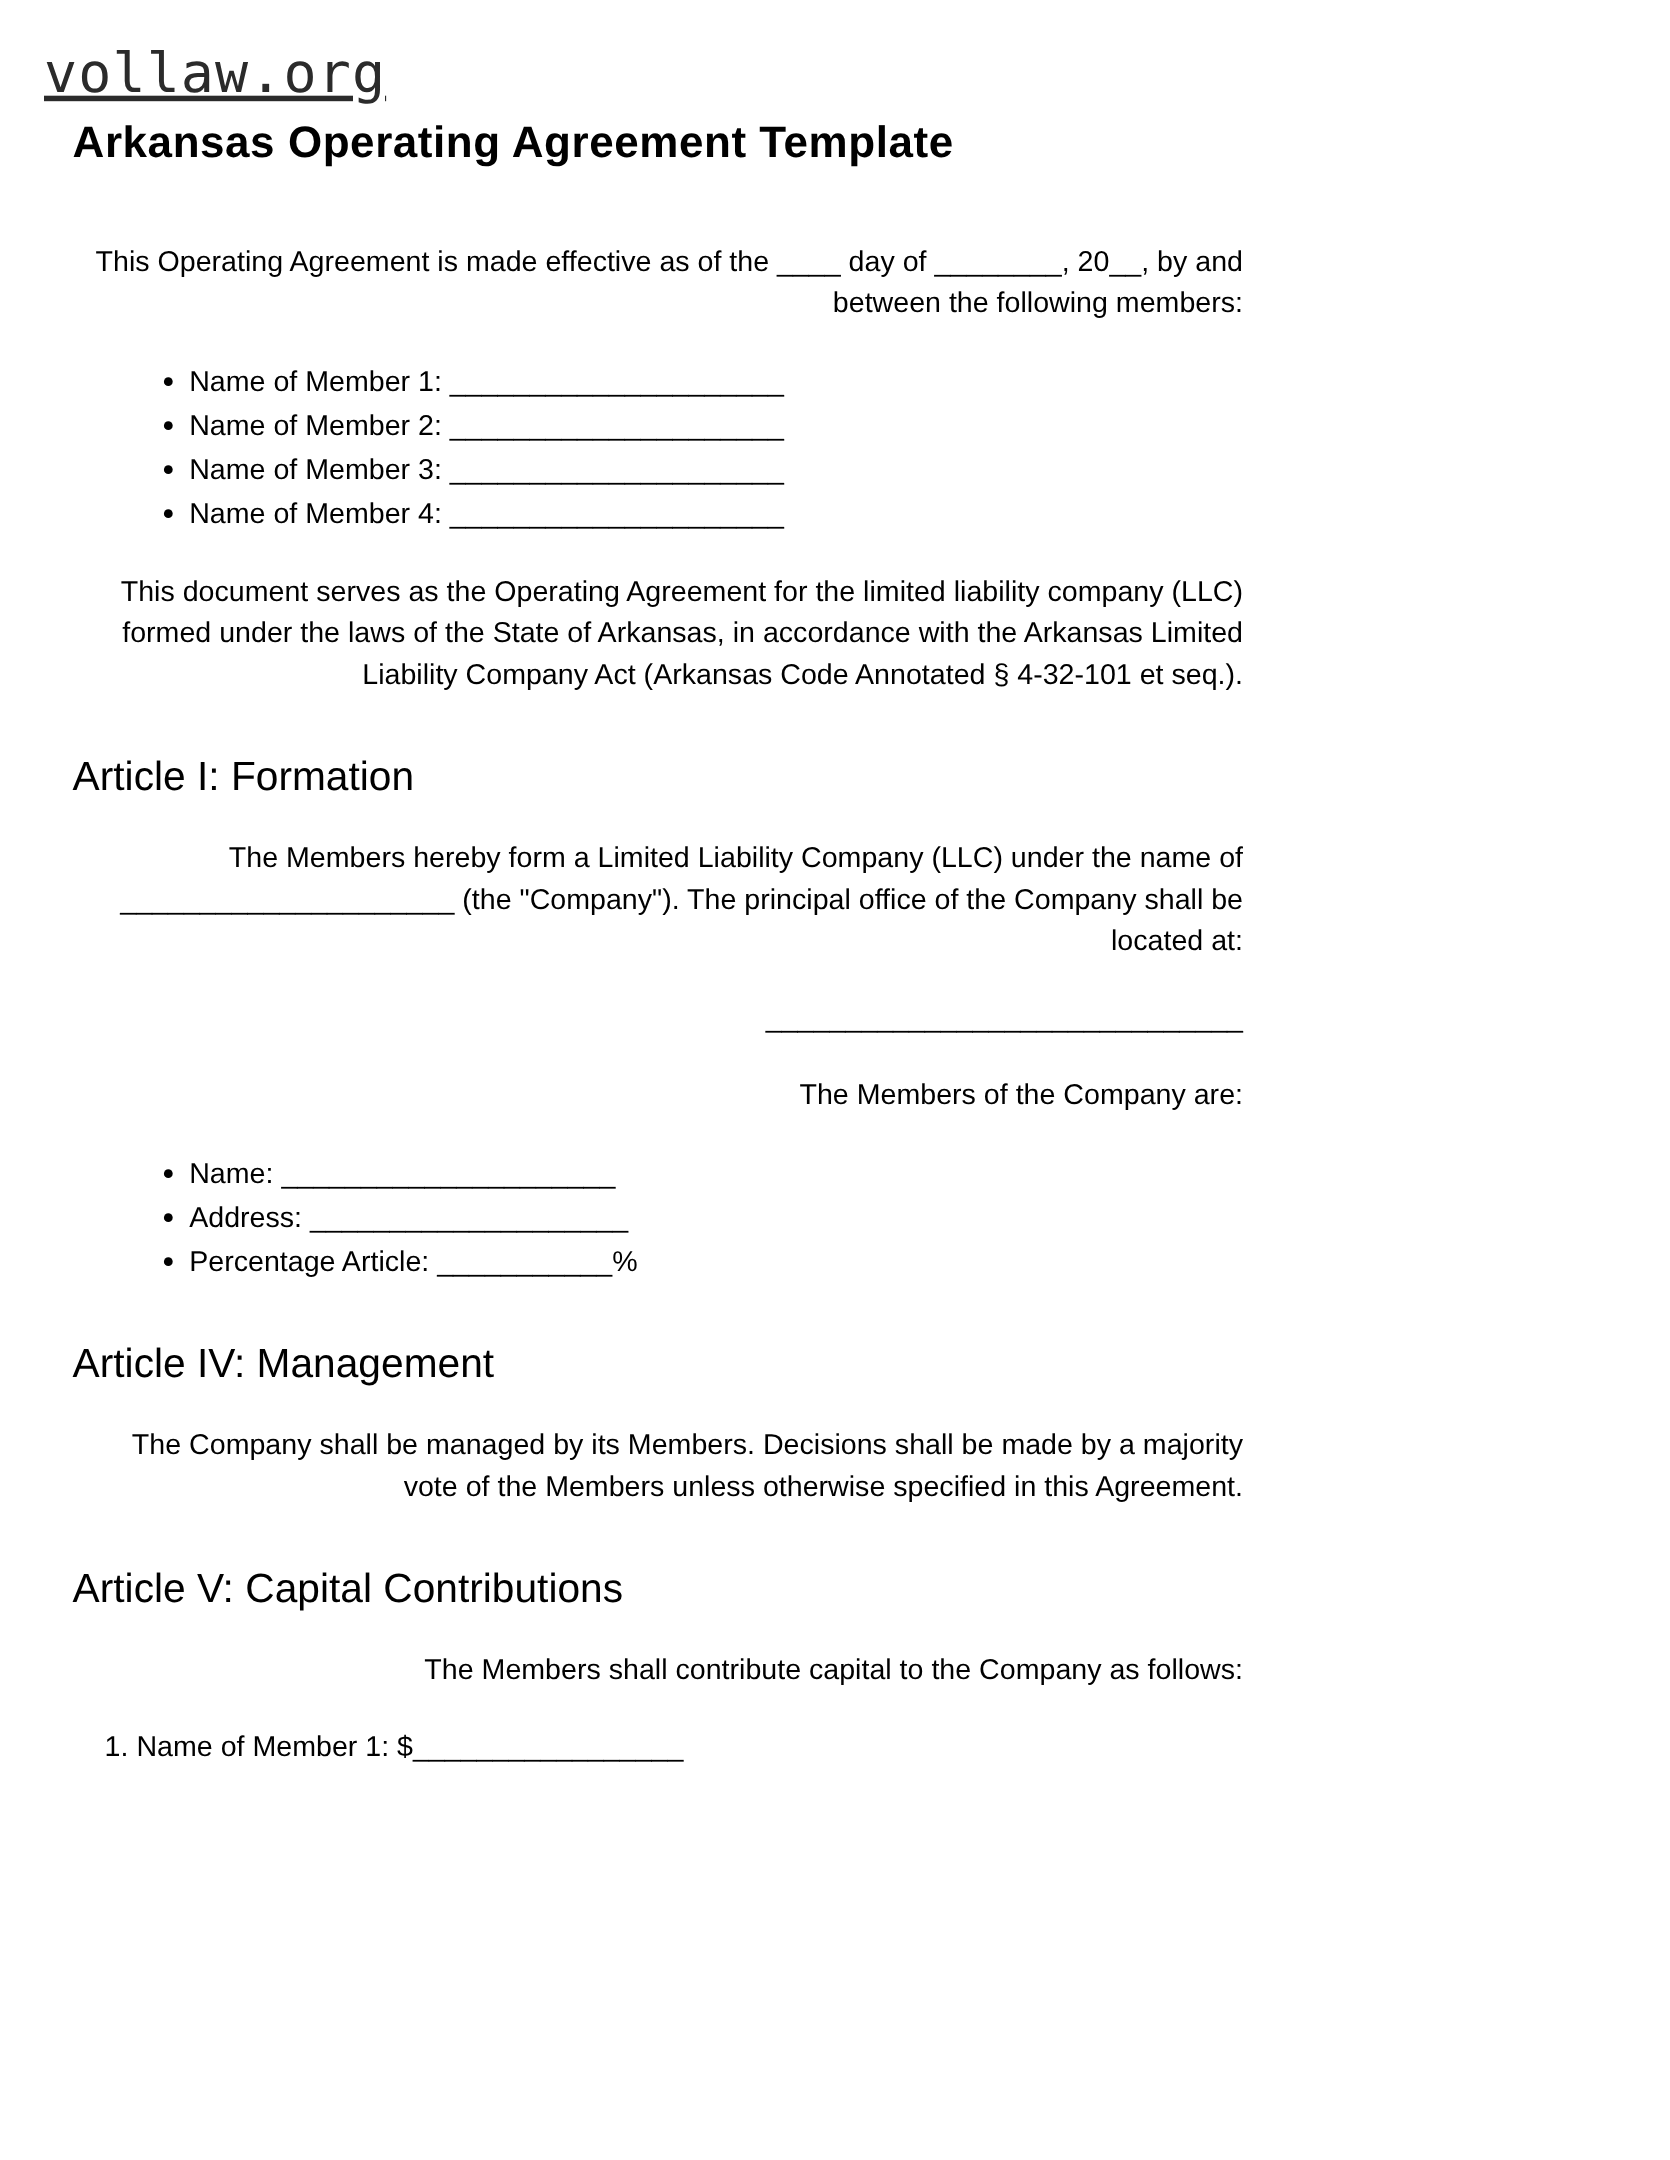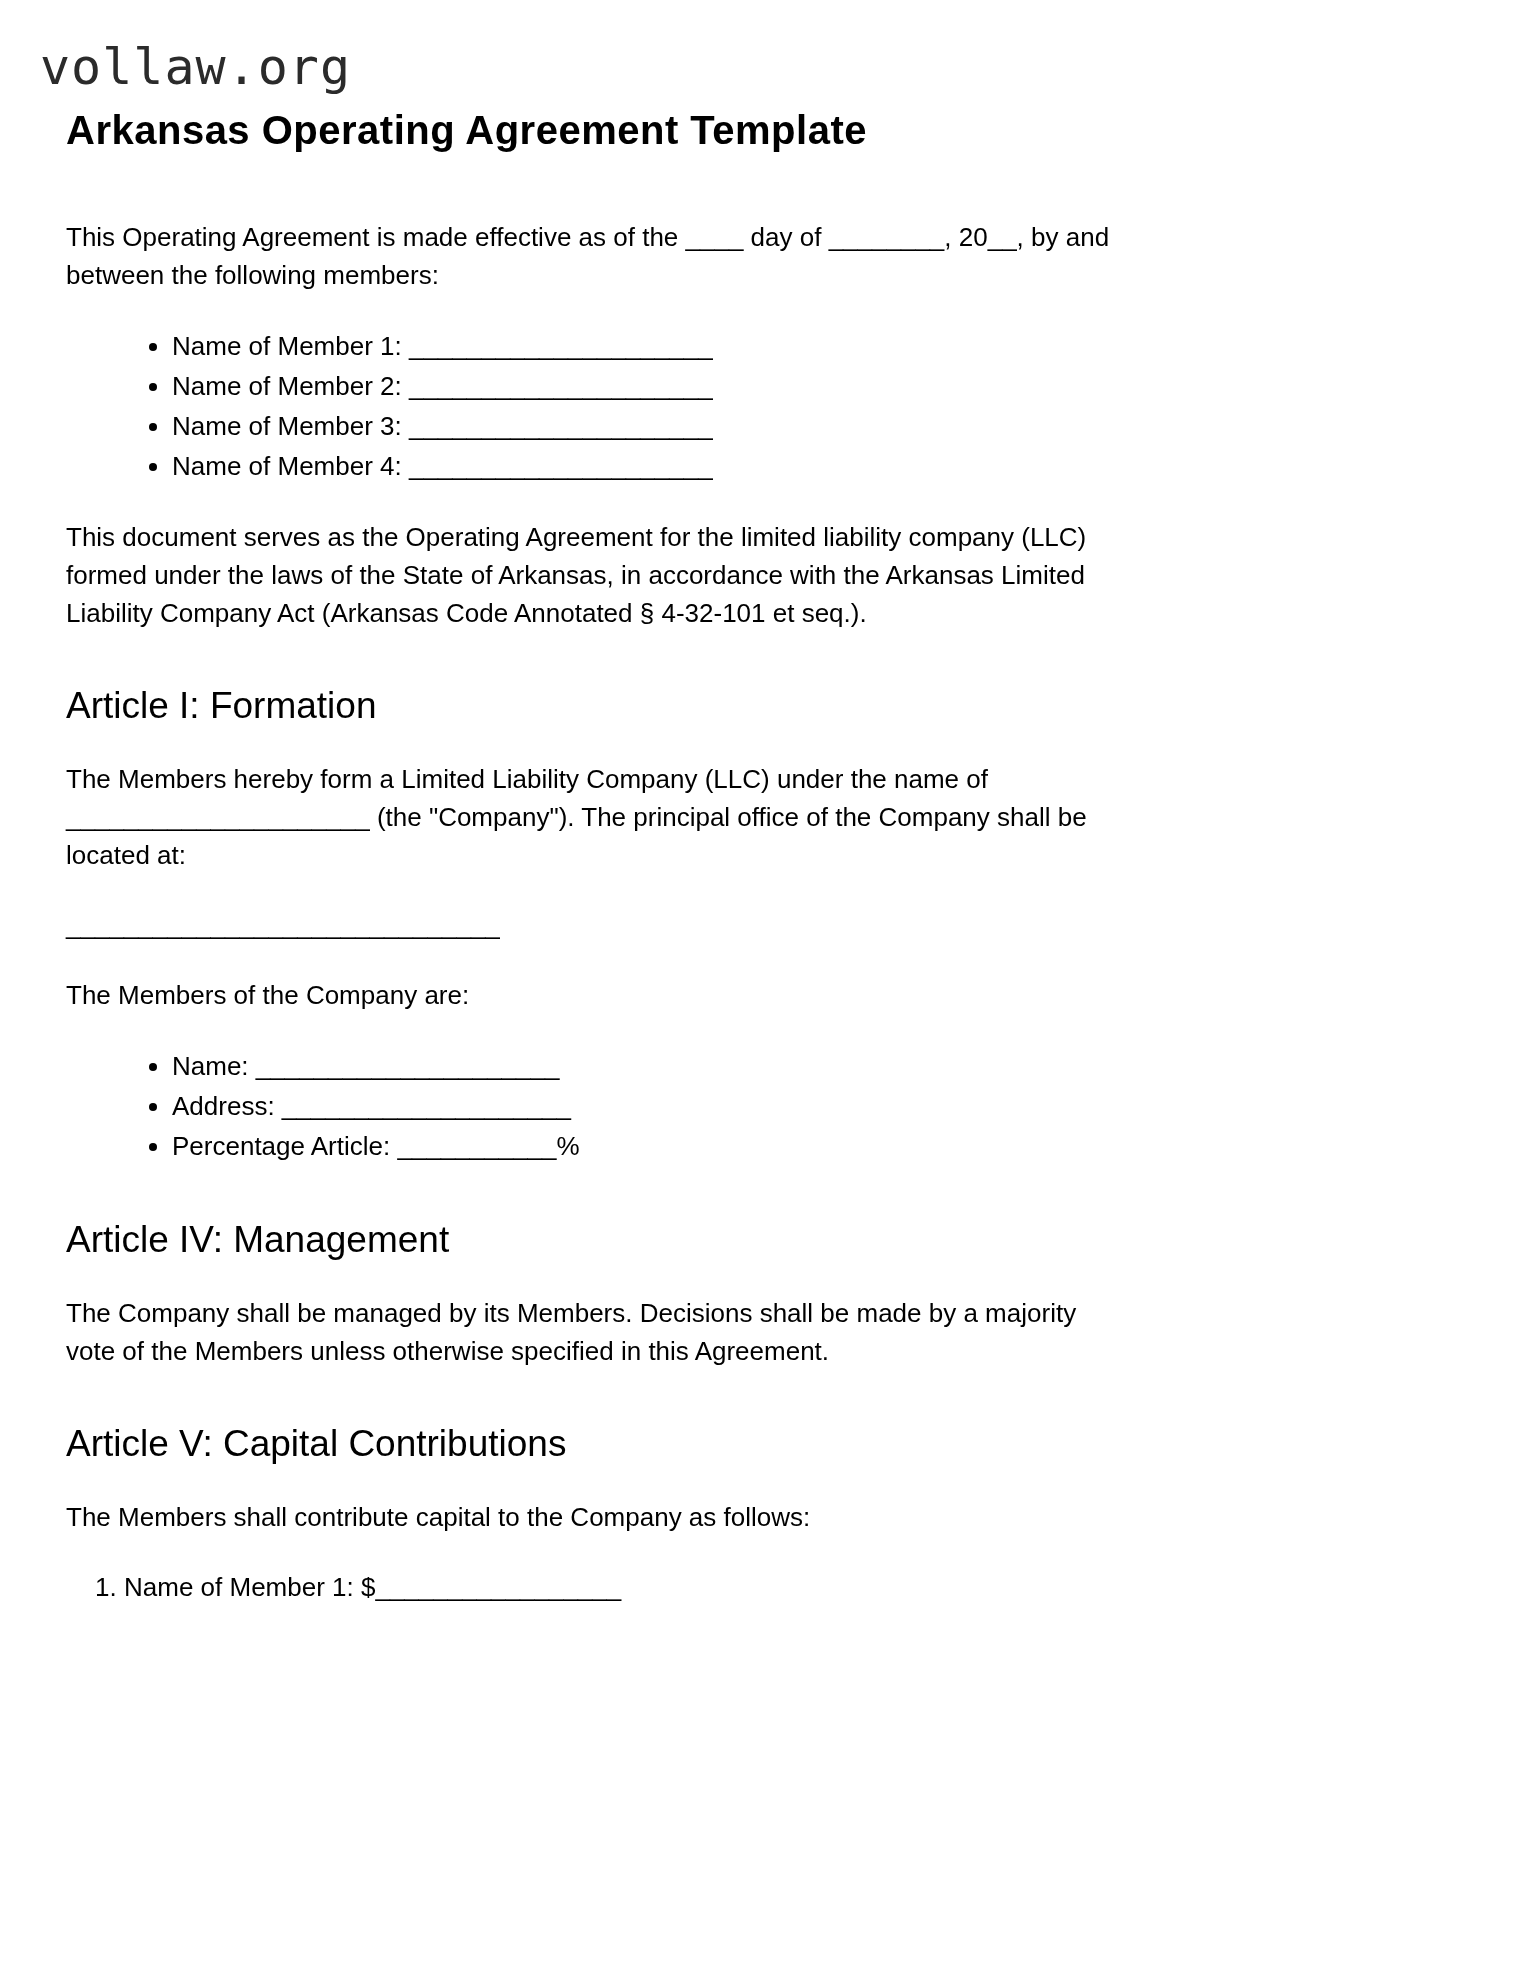--- a/index.html
+++ b/index.html
@@ -19,36 +19,37 @@
     height: 1964px;
     padding: 38px 388px 0 66px;
   }
   .logo {
     font-family: "DejaVu Sans Mono", monospace;
     font-size: 50px;
     line-height: 58px;
     color: #2b2b2b;
     margin-left: -26px;
     letter-spacing: 1px;
+    text-decoration: underline;
   }
   h1 {
     font-size: 40px;
     line-height: 56px;
     font-weight: bold;
     margin: 6px 0 60px 0;
     max-width: 960px;
     letter-spacing: 0.5px;
   }
   h2 {
     font-size: 37px;
     line-height: 44px;
     font-weight: normal;
     margin: 52px 0 32px 0;
   }
-  p { margin: 32px 0; }
+  p { margin: 32px 0; text-align: right; }
   ul {
     margin: 32px 0;
     padding-left: 72px;
     list-style: disc;
   }
   ul li { line-height: 40px; margin-left: 34px; }
   ol {
     margin: 32px 0;
     padding-left: 58px;
     list-style: decimal;

